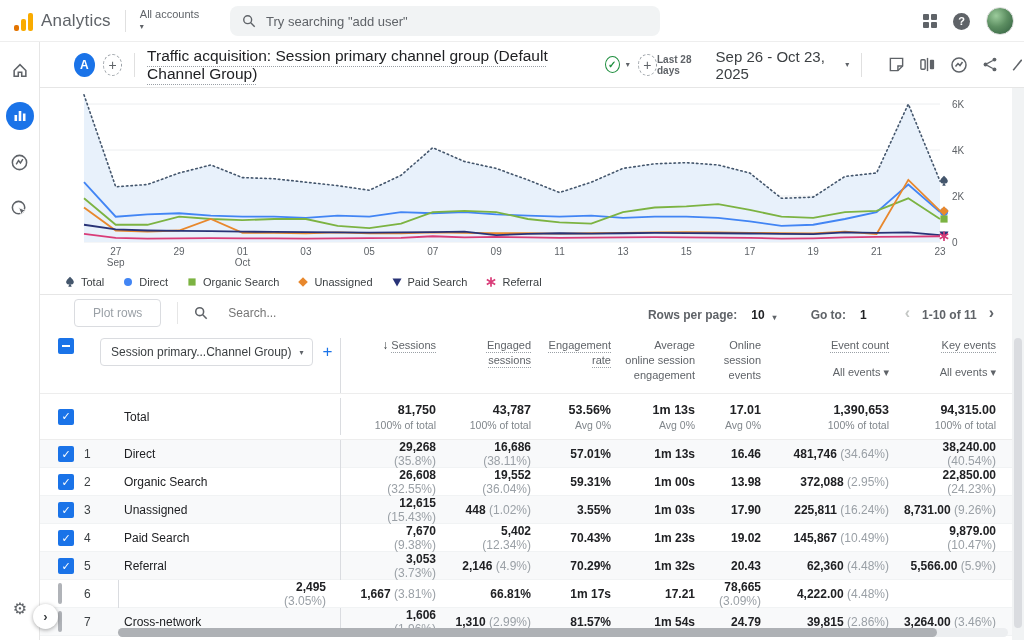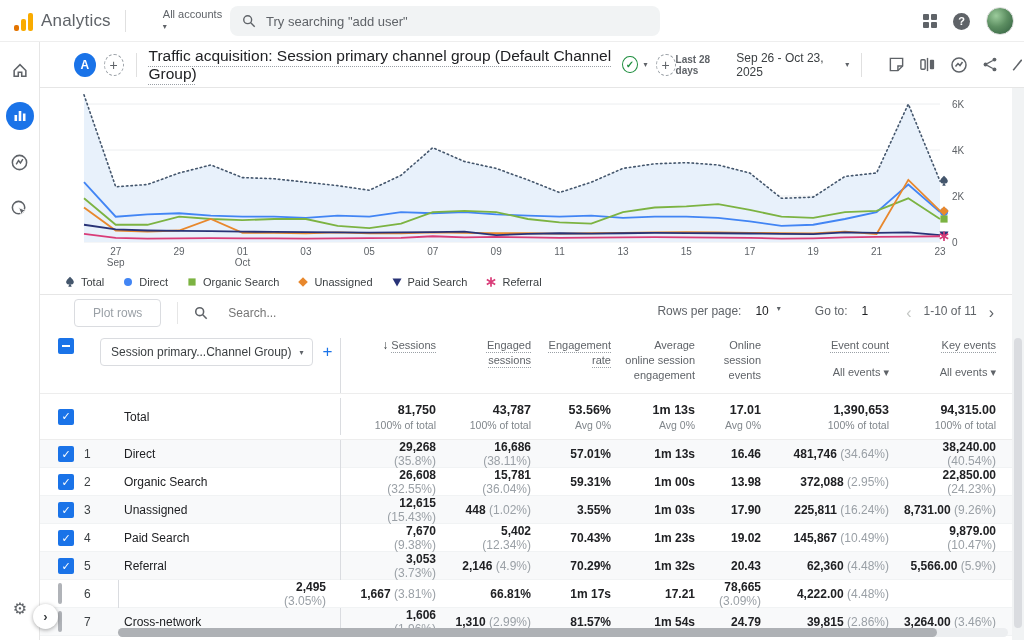--- a/index.html
+++ b/index.html
@@ -10,21 +10,21 @@
   
   .topbar { position:absolute; top:0; left:0; right:0; height:42px; background:#fff;
     display:flex; align-items:center; border-bottom:1px solid #eeeeee; z-index:5;}
   .logo { display:flex; align-items:flex-end; gap:2px; margin-left:14px; height:20px;}
   .logo i { display:block; border-radius:2px; background:#f9ab00;}
   .logo .b1{width:5px;height:6px;background:#e37400;}
   .logo .b2{width:5px;height:12px;}
   .logo .b3{width:5px;height:18px;}
   .brand { font-size:17px; color:#5f6368; margin-left:8px; letter-spacing:.2px;}
   .tb-div { width:1px; height:22px; background:#e0e0e0; margin:0 14px;}
-  .accounts { font-size:11px; color:#5f6368; line-height:11px; text-align:left;margin-left:23px;}
+  .accounts { font-size:11px; color:#5f6368; line-height:11px; text-align:left;}
   .accounts .caret{ font-size:8px; display:block; margin-top:1px;}
   .searchbar { position:absolute; left:230px; top:6px; width:430px; height:30px;
     background:#f1f3f4; border-radius:8px; display:flex; align-items:center; padding:0 12px;}
   .searchbar input { border:none; outline:none; background:transparent; font-size:13px;
     color:#3c4043; width:100%; font-family:"Liberation Sans",sans-serif;}
   .searchbar input::placeholder { color:#5f6368;}
   .mag { width:14px;height:14px; margin-right:10px; flex:none;}
   .top-right { position:absolute; right:10px; top:0; height:42px; display:flex; align-items:center; gap:16px;}
   .apps-grid { width:14px;height:14px; display:grid; grid-template-columns:6px 6px; grid-template-rows:6px 6px; gap:2px;}
   .apps-grid i{ background:#5f6368; border-radius:1px;}
@@ -41,21 +41,21 @@
   .dash-plus { width:22px;height:22px;border-radius:50%;border:1px dashed #9aa0a6;color:#5f6368;
     font-size:14px;display:flex;align-items:center;justify-content:center;margin-left:8px;}
   .sh-div{ width:1px;height:24px;background:#e0e0e0;margin:0 12px;}
   .rep-title{ font-size:15.5px; color:#202124;
     text-decoration:underline dotted #9aa0a6 1px; text-underline-offset:5px;}
   .ok-circ{ width:17px;height:17px;border-radius:50%;border:1.5px solid #1e8e3e;color:#1e8e3e;
     font-size:10px;font-weight:700;display:flex;align-items:center;justify-content:center;margin-left:10px;}
   .sm-caret{font-size:8px;color:#5f6368;margin-left:6px;}
   .date-zone{ margin-left:auto; display:flex; align-items:center;}
   .preset{ font-size:10px; font-weight:700; color:#5f6368; margin-right:8px;}
-  .range{ font-size:12px; color:#3c4043;}
+  .range{ font-size:15px; color:#3c4043;}
   .hdr-icons{ display:flex; align-items:center; gap:14px; margin:0 0 0 14px; padding-right:2px;}
   .hdr-icons svg{ display:block;}
 
   
   .sidebar{ position:absolute; top:42px; left:0; bottom:0; width:40px; background:#fff;
     border-right:1px solid #e6e6e6; display:flex; flex-direction:column; align-items:center;
     padding-top:14px; gap:18px; z-index:4;}
   .nav-ic{ width:28px;height:28px; display:flex; align-items:center; justify-content:center; border-radius:50%;}
   .nav-ic.active{ background:#1a73e8;}
   .gear{ position:absolute; bottom:22px; left:0; width:40px; text-align:center;
@@ -73,21 +73,21 @@
   svg text.xtick{ font-size:10px; fill:#5f6368; text-anchor:middle; font-family:"Liberation Sans",sans-serif;}
 
   
   .ttoolbar{ border-top:1px solid #e6e6e6; height:36px; display:flex; align-items:center; padding:0 14px 0 34px;}
   .plot-rows{ border:1px solid #dadce0; border-radius:4px; color:#9aa0a6; background:#fff;
     font-size:12px; padding:6px 18px; font-family:"Liberation Sans",sans-serif;}
   .tt-div{ width:1px; height:22px; background:#e6e6e6; margin:0 16px;}
   .tsearch{ display:flex; align-items:center; gap:10px; flex:1;}
   .tsearch input{ border:none; outline:none; font-size:12px; color:#3c4043; width:220px;
     font-family:"Liberation Sans",sans-serif;}
-  .pager{ display:flex; align-items:flex-start; gap:8px; font-size:12px; color:#5f6368;}
+  .pager{ display:flex; align-items:flex-end; gap:8px; font-size:12px; color:#5f6368;font-weight:bold;}
   .pager .val{ color:#202124; margin-left:6px;}
   .pager .caret{ font-size:8px; color:#5f6368;}
   .pager .chev{ font-size:16px; padding:0 4px;}
   .pager .chev.dis{ color:#c4c7c5;}
   .pager .gap{ width:18px;}
 
   
   .trow{ display:grid; grid-template-columns:44px 34px 222px 110px 95px 80px 84px 66px 128px 107px;
     align-items:center;}
   .thead-row{ align-items:start; padding-top:8px; min-height:64px; border-bottom:1px solid #ededed;}
@@ -426,21 +426,21 @@
         <div class="trow drow">
           <div>
             <span class="cb on">✓</span>
           </div>
           <div class="rownum">2</div>
           <div class="chname">Organic Search</div>
           <div class="mcell sep">
             <b>26,608</b> 
             <span class="pct">(32.55%)</span>
           </div>
-          <div class="mcell"><b>15,781</b> <span class="pct">(36.04%)</span></div>
+          <div class="mcell"><b>19,552</b> <span class="pct">(36.04%)</span></div>
           <div class="mcell"><b>59.31%</b></div>
           <div class="mcell"><b>1m 00s</b></div>
           <div class="mcell"><b>13.98</b></div>
           <div class="mcell"><b>372,088</b> <span class="pct">(2.95%)</span></div>
           <div class="mcell"><b>22,850.00</b> <span class="pct">(24.23%)</span></div>
         </div>
         <div class="trow drow">
           <div>
             <span class="cb on">✓</span>
           </div>

